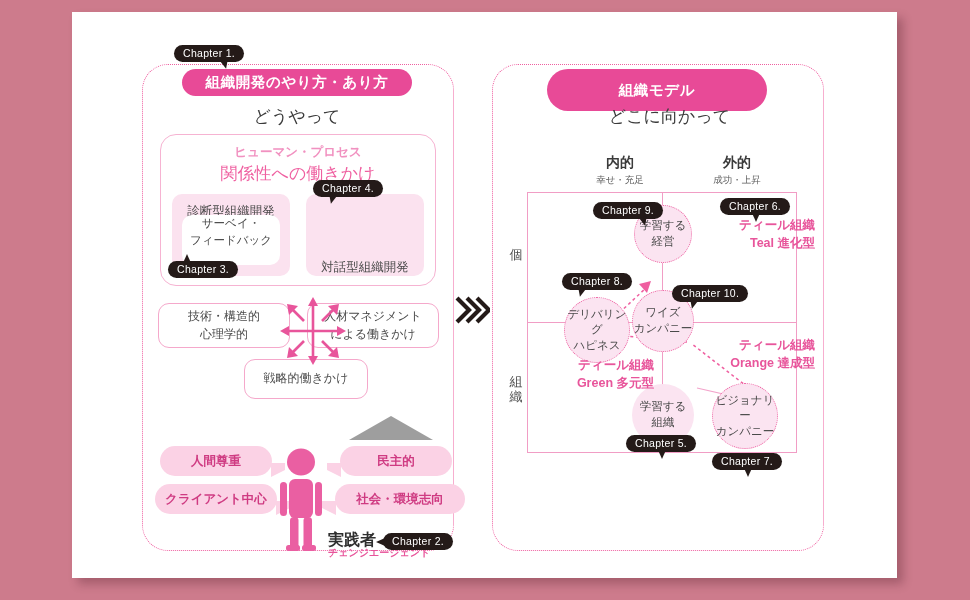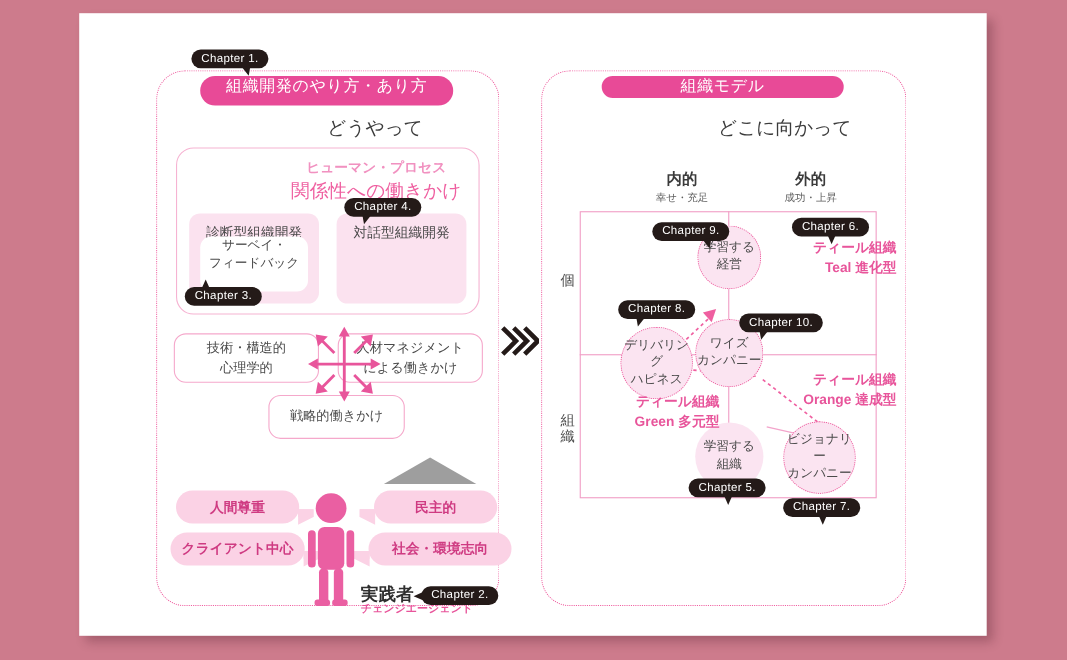--- a/index.html
+++ b/index.html
@@ -21,33 +21,32 @@
     position:absolute;
     border:1.6px dotted #ef5fa0;
     border-radius:26px;
   }
   .panel-title{
     position:absolute;
     background:#e84a97;
     color:#ffffff;
     border-radius:999px;
     font-size:14.5px;
-    font-weight:normal;
+    font-weight:bold;
     letter-spacing:.6px;
-    display:flex;align-items:flex-start;justify-content:center;
+    display:flex;align-items:center;justify-content:center;
     white-space:nowrap;
     box-sizing:border-box;
   }
   .subhead{
     position:absolute;
     color:#3b3b3b;
     font-size:17px;
     text-align:center;
     white-space:nowrap;
-    padding-left:44px;
   }
 
   
   .chip{
     position:absolute;
     background:#241a18;
     color:#ffffff;
     border-radius:999px;
     font-size:10.5px;
     letter-spacing:.3px;
@@ -215,21 +214,21 @@
     </div>
 
     <div class="pinkbox" style="left:100px;top:182px;width:118px;height:82px;">
       <span>診断型組織開発</span>
     </div>
     <div class="whitebox" style="left:110px;top:203px;width:98px;height:50px;white-space:pre-line;">
       <span>サーベイ・
 フィードバック</span>
     </div>
 
-    <div class="pinkbox" style="left:234px;top:182px;width:118px;height:82px;">
+    <div class="pinkbox" style="left:234px;top:182px;width:118px;height:82px;align-items:flex-end;">
       <span>対話型組織開発</span>
     </div>
 
     <div class="chip t-bl" style="left:241px;top:168px;">
       <span>Chapter 4.</span>
       <span class="tail"></span>
     </div>
 
     <div class="chip t-tl" style="left:96px;top:249px;">
       <span>Chapter 3.</span>
@@ -317,21 +316,21 @@
     <svg style="position:absolute;left:382px;top:278px;" width="36" height="40" viewBox="0 0 36 40">
       <g fill="none" stroke="#241a18" stroke-width="4.2" stroke-linecap="butt">
         <polyline points="3,8 15,20 3,32"></polyline>
         <polyline points="13,8 25,20 13,32"></polyline>
         <polyline points="23,8 35,20 23,32"></polyline>
       </g>
     </svg>
 
     <div class="panel" style="left:420px;top:52px;width:330px;height:485px;"></div>
 
-    <div class="panel-title" style="left:475px;top:57px;width:220px;height:20px;">
+    <div class="panel-title" style="left:475px;top:57px;width:220px;height:42px;">
       <span>組織モデル</span>
     </div>
 
     <div class="subhead" style="left:420px;top:93px;width:355px;">
       <span>どこに向かって</span>
     </div>
 
     <div class="axis-lab" style="left:503px;top:142px;width:90px;">
       <span class="big">内的</span>
       <span class="small">幸せ・充足</span>

